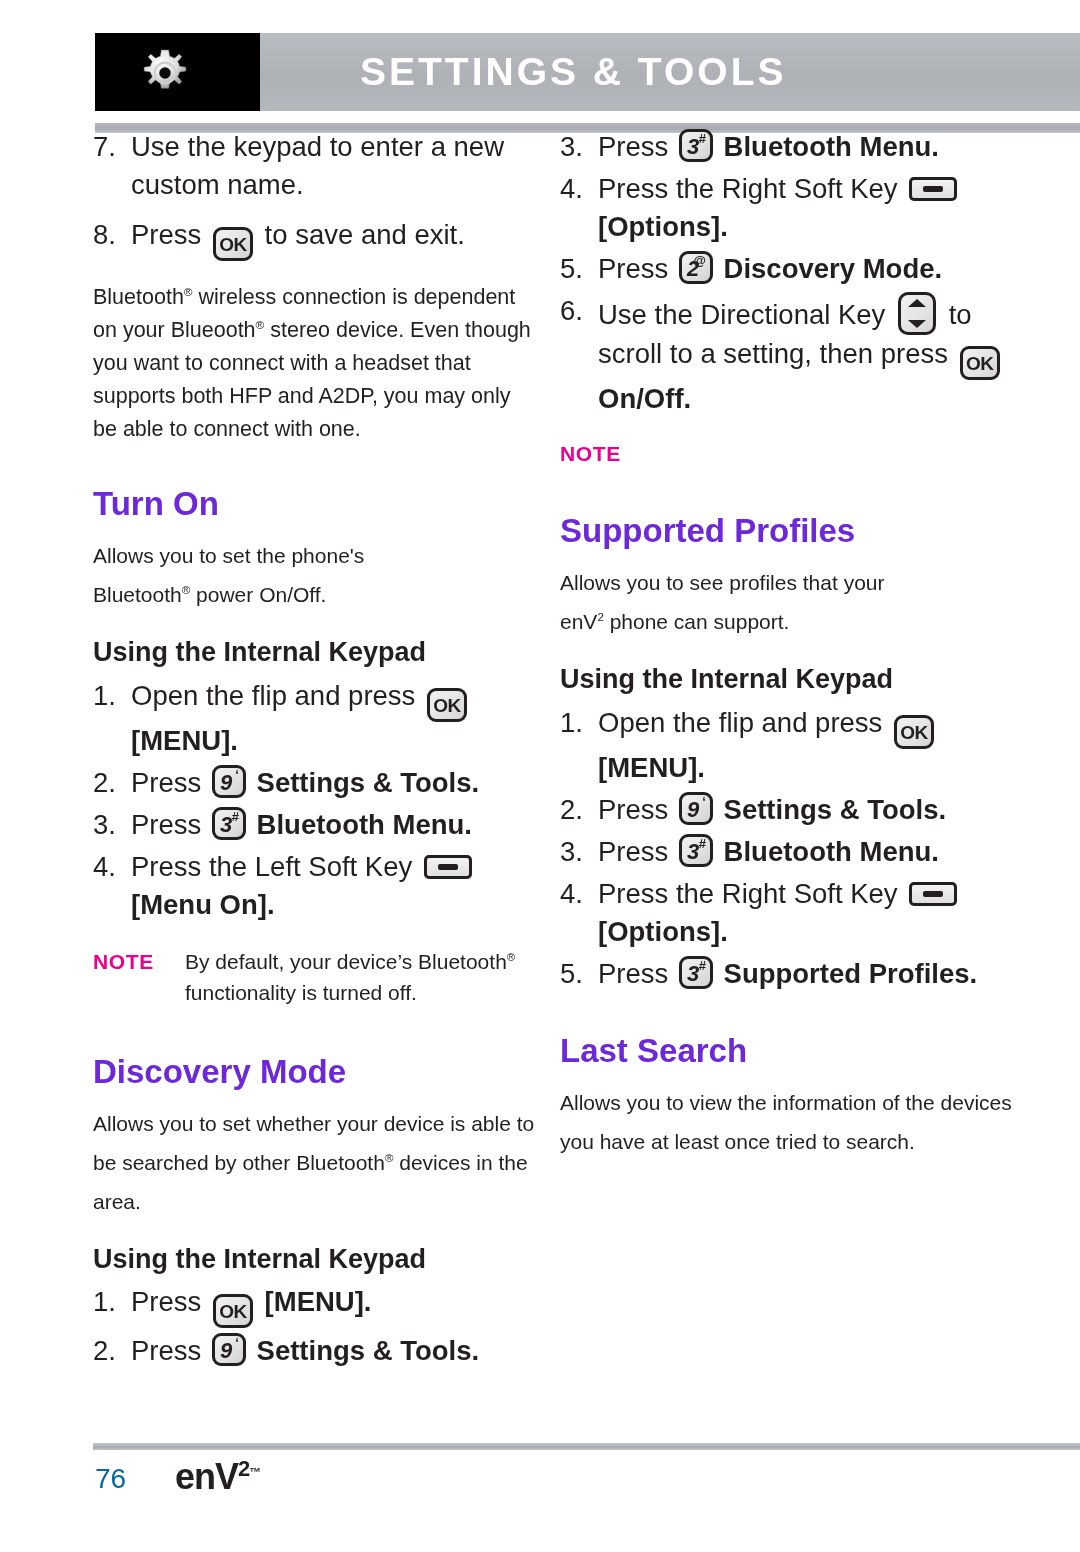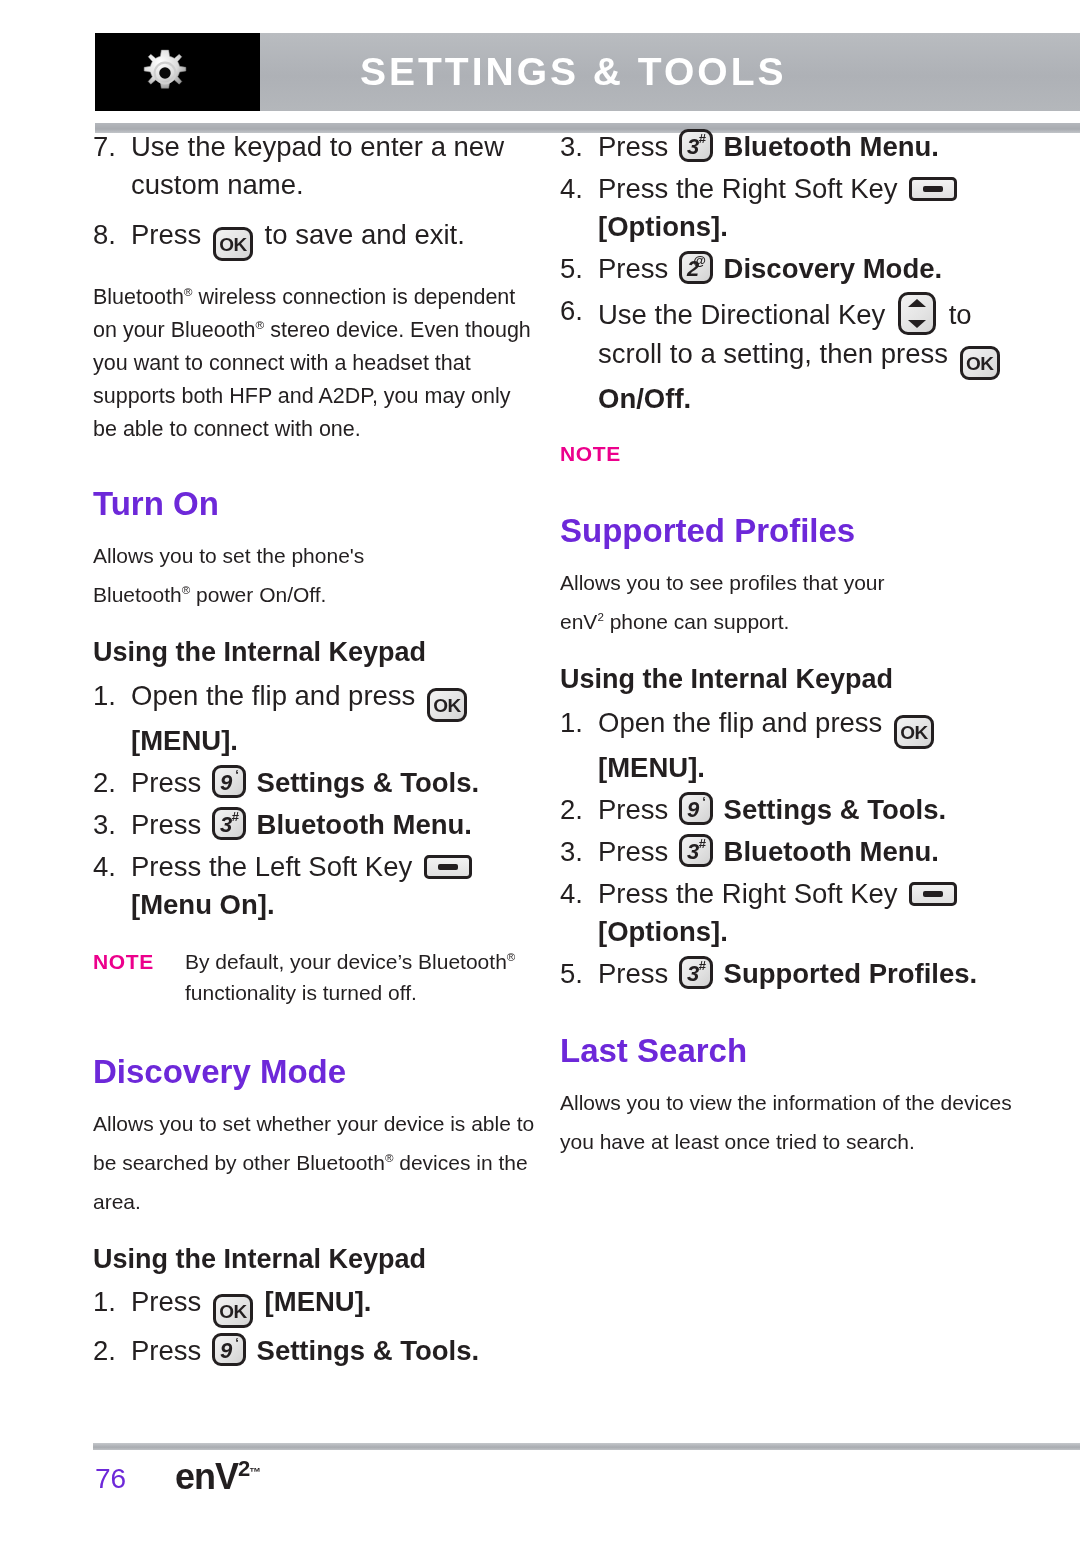--- a/index.html
+++ b/index.html
@@ -121,21 +121,21 @@
   .key-dir .up{top:4px;border-bottom:8px solid #231f20;}
   .key-dir .dn{bottom:4px;border-top:8px solid #231f20;}
 
   
   .footer-rule{
     position:absolute;left:93px;top:1443px;width:987px;height:7px;
     background:linear-gradient(to bottom,#c4c7cb 0%,#a9acb1 60%,#bfc2c6 100%);
   }
   .page-num{
     position:absolute;left:95px;top:1463px;
-    font-size:28px;color:#6d28d9;
+    font-size:28px;color:#0369a1;
   }
   .logo{
     position:absolute;left:175px;top:1458px;
     font-size:36px;font-weight:bold;color:#231f20;
     letter-spacing:-1px;line-height:1;
   }
   .logo .two{font-size:22px;vertical-align:super;}
   .logo .tm{font-size:12px;vertical-align:super;}
 </style>
 </head>

